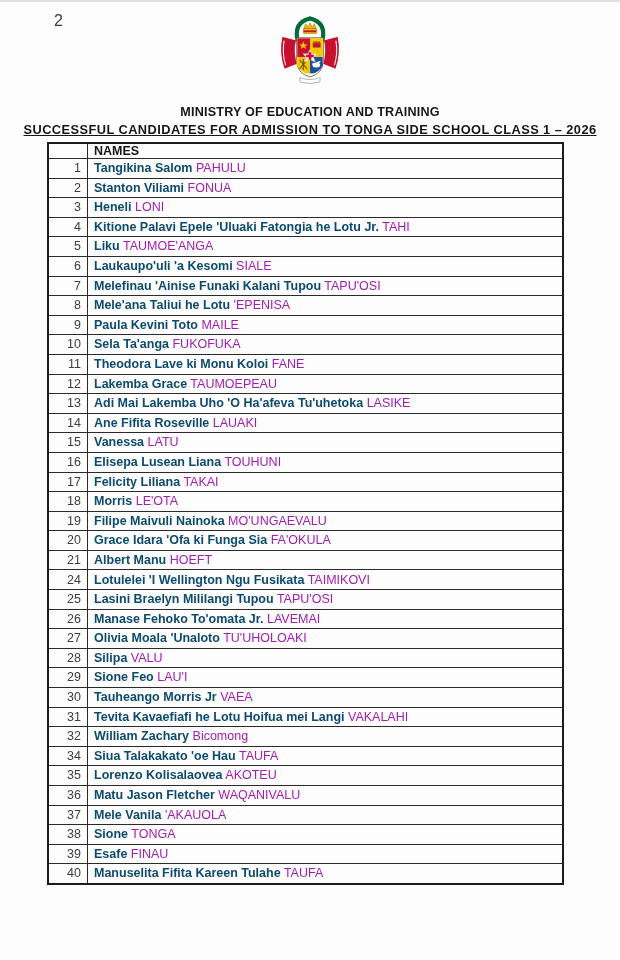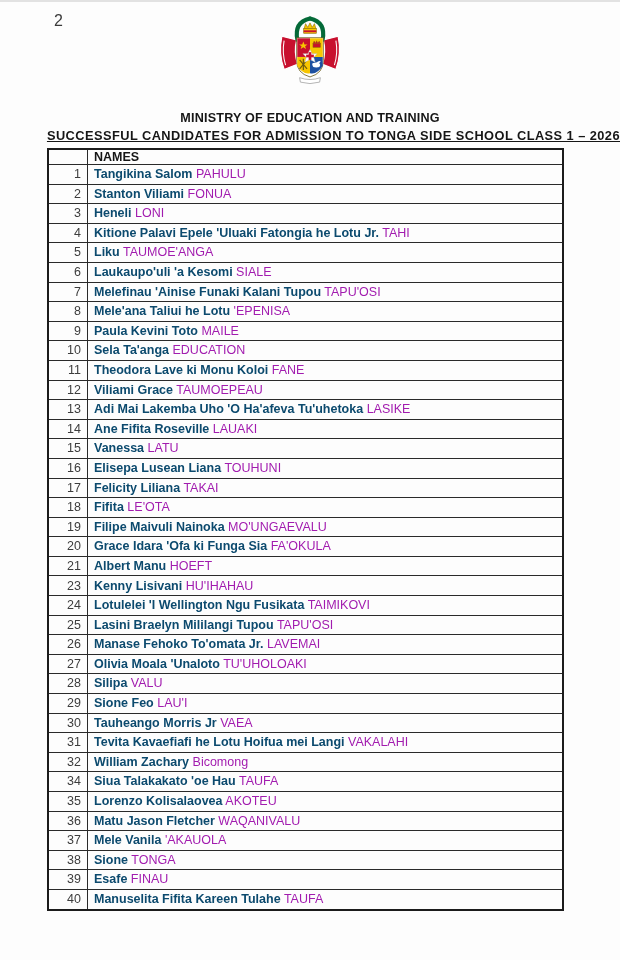--- a/index.html
+++ b/index.html
@@ -21,24 +21,24 @@
     width:74px;height:76px;
     margin:14px auto 0 auto;
   }
   .emblem svg{display:block;width:100%;height:100%;}
   .ministry{
     text-align:center;
     font-weight:bold;
     font-size:12.6px;
     letter-spacing:0.2px;
     color:#161616;
-    margin-top:19px;
+    margin-top:13px;
   }
   .doc-title{
-    text-align:right;
+    text-align:center;
     font-weight:bold;
     font-size:12.8px;
     letter-spacing:0.45px;
     color:#161616;
     margin-top:3px;
     white-space:nowrap;
   }
   .doc-title span{text-decoration:underline;}
   table.cand{
     border-collapse:collapse;
@@ -170,31 +170,31 @@
       <td class="nm"><span class="given">Mele'ana Taliui he Lotu</span> <span class="surname">'EPENISA</span></td>
     </tr>
 
     <tr>
       <td class="no">9</td>
       <td class="nm"><span class="given">Paula Kevini Toto</span> <span class="surname">MAILE</span></td>
     </tr>
 
     <tr>
       <td class="no">10</td>
-      <td class="nm"><span class="given">Sela Ta'anga</span> <span class="surname">EDUCATION</span></td>
+      <td class="nm"><span class="given">Sela Ta'anga</span> <span class="surname">FUKOFUKA</span></td>
     </tr>
 
     <tr>
       <td class="no">11</td>
       <td class="nm"><span class="given">Theodora Lave ki Monu Koloi</span> <span class="surname">FANE</span></td>
     </tr>
 
     <tr>
       <td class="no">12</td>
-      <td class="nm"><span class="given">Viliami Grace</span> <span class="surname">TAUMOEPEAU</span></td>
+      <td class="nm"><span class="given">Lakemba Grace</span> <span class="surname">TAUMOEPEAU</span></td>
     </tr>
 
     <tr>
       <td class="no">13</td>
       <td class="nm"><span class="given">Adi Mai Lakemba Uho 'O Ha'afeva Tu'uhetoka</span> <span class="surname">LASIKE</span></td>
     </tr>
 
     <tr>
       <td class="no">14</td>
       <td class="nm"><span class="given">Ane Fifita Roseville</span> <span class="surname">LAUAKI</span></td>
@@ -210,43 +210,39 @@
       <td class="nm"><span class="given">Elisepa Lusean Liana</span> <span class="surname">TOUHUNI</span></td>
     </tr>
 
     <tr>
       <td class="no">17</td>
       <td class="nm"><span class="given">Felicity Liliana</span> <span class="surname">TAKAI</span></td>
     </tr>
 
     <tr>
       <td class="no">18</td>
-      <td class="nm"><span class="given">Fifita</span> <span class="surname">LE'OTA</span></td>
+      <td class="nm"><span class="given">Morris</span> <span class="surname">LE'OTA</span></td>
     </tr>
 
     <tr>
       <td class="no">19</td>
       <td class="nm"><span class="given">Filipe Maivuli Nainoka</span> <span class="surname">MO'UNGAEVALU</span></td>
     </tr>
 
     <tr>
       <td class="no">20</td>
       <td class="nm"><span class="given">Grace Idara 'Ofa ki Funga Sia</span> <span class="surname">FA'OKULA</span></td>
     </tr>
 
     <tr>
       <td class="no">21</td>
       <td class="nm"><span class="given">Albert Manu</span> <span class="surname">HOEFT</span></td>
     </tr>
 
 
-    <tr>
-      <td class="no">23</td>
-      <td class="nm"><span class="given">Kenny Lisivani</span> <span class="surname">HU'IHAHAU</span></td>
-    </tr>
 
     <tr>
       <td class="no">24</td>
       <td class="nm"><span class="given">Lotulelei 'I Wellington Ngu Fusikata</span> <span class="surname">TAIMIKOVI</span></td>
     </tr>
 
     <tr>
       <td class="no">25</td>
       <td class="nm"><span class="given">Lasini Braelyn Mililangi Tupou</span> <span class="surname">TAPU'OSI</span></td>
     </tr>

